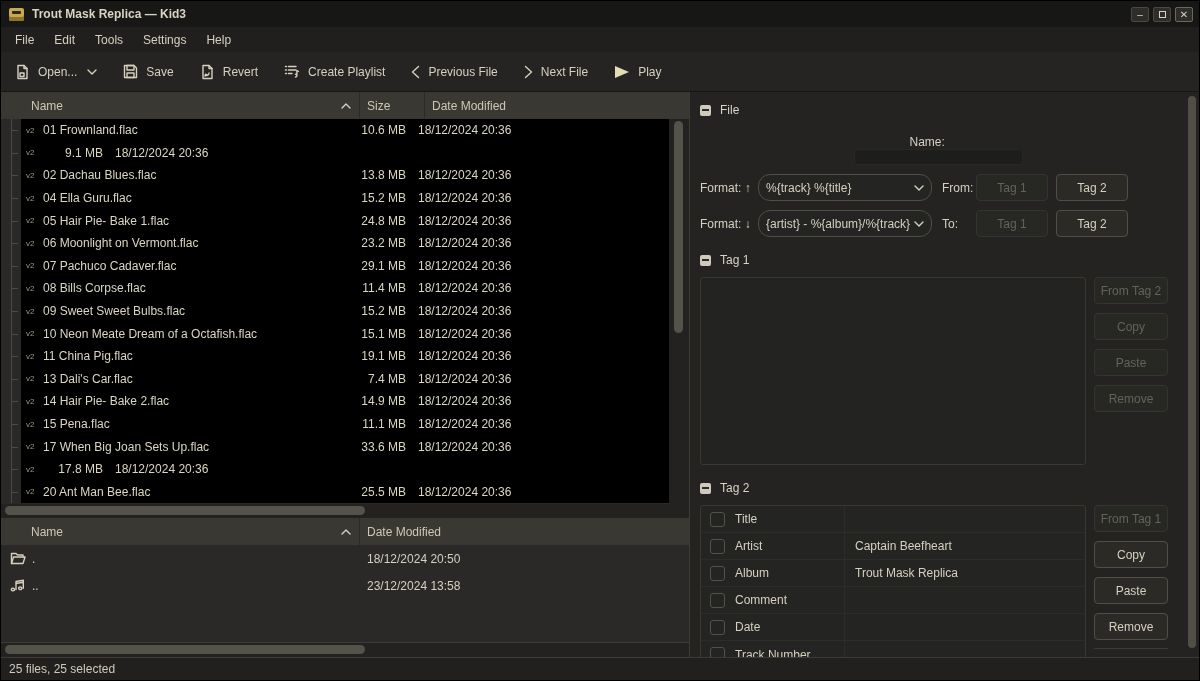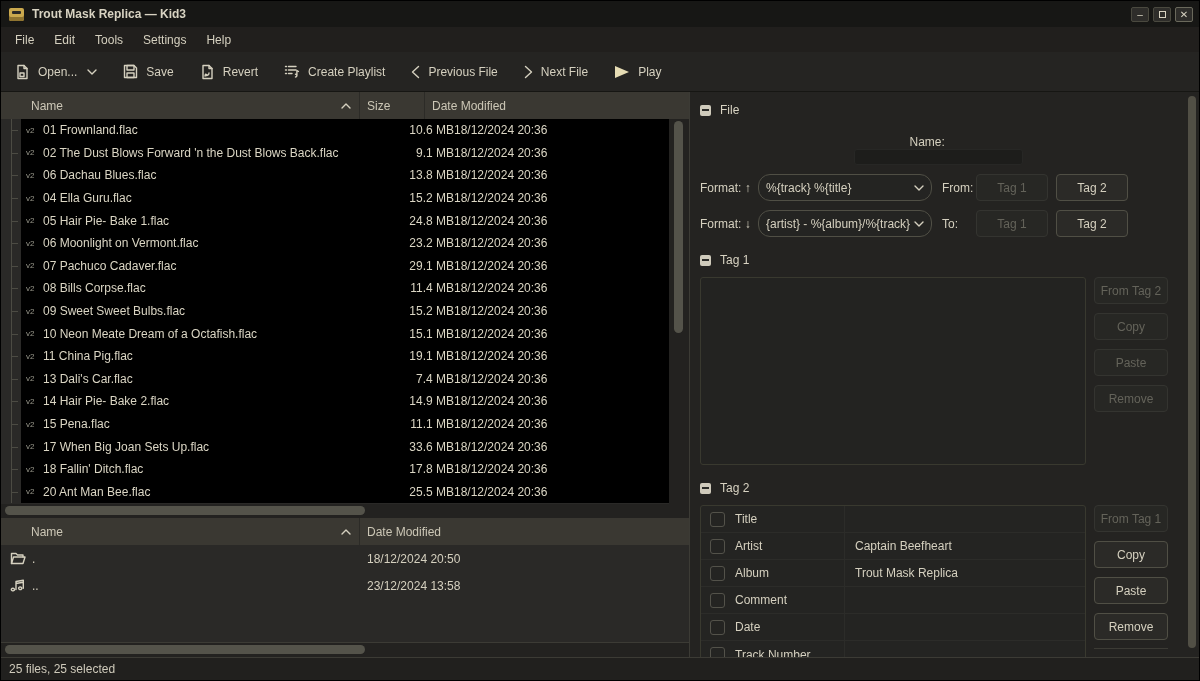--- a/index.html
+++ b/index.html
@@ -40,21 +40,21 @@
   .file-body { height:385px; display:flex; flex:none; overflow:hidden; }
   .file-rows { width:668px; flex:none; }
   .frow { height:22.6px; display:flex; align-items:stretch; }
   .tree { width:20px; flex:none; position:relative; }
   .tree::before { content:''; position:absolute; left:10px; top:0; bottom:0; border-left:1px solid #4c4b43; }
   .tree::after  { content:''; position:absolute; left:11px; top:50%; width:6px; border-top:1px solid #4c4b43; }
   .rowsel { flex:1; display:flex; align-items:center; background:#000000; }
   .badge { width:22px; flex:none; font-size:8px; color:#9a998c; padding-left:5px; }
   .fname { flex:1; color:#dbd6c4; white-space:nowrap; overflow:hidden; }
   .fsize { width:60px; flex:none; text-align:right; color:#dbd6c4; }
-  .fdate { width:215px; flex:none; padding-left:0; color:#dbd6c4; }
+  .fdate { width:263px; flex:none; padding-left:12px; color:#dbd6c4; }
 
   .vscroll { flex:1; position:relative; background:#232220; }
   .vthumb { position:absolute; left:5px; top:2px; width:9px; height:212px; background:#54534a; border-radius:5px; }
 
   .hscroll { height:14px; flex:none; background:#232220; position:relative; }
   .hthumb { position:absolute; top:2px; left:4px; width:360px; height:9px; background:#54534a; border-radius:5px; }
 
   .dir-panel { flex:1; display:flex; flex-direction:column; background:#2a2927; border-bottom:1px solid #3c3b35; }
   .drow { height:27px; display:flex; align-items:center; }
   .dicon { width:18px; margin-left:9px; margin-right:4px; flex:none; display:flex; align-items:center; }
@@ -215,31 +215,30 @@
       <span class="fname">01 Frownland.flac</span>
       <span class="fsize">10.6 MB</span>
       <span class="fdate">18/12/2024 20:36</span>
     </span>
   </div>
 
   <div class="frow">
     <span class="tree"></span>
     <span class="rowsel">
       <span class="badge">v2</span>
-      <span class="fname">02 The Dust Blows Forward 'n the Dust Blows Back.flac</span>
       <span class="fsize">9.1 MB</span>
       <span class="fdate">18/12/2024 20:36</span>
     </span>
   </div>
 
   <div class="frow">
     <span class="tree"></span>
     <span class="rowsel">
       <span class="badge">v2</span>
-      <span class="fname">06 Dachau Blues.flac</span>
+      <span class="fname">02 Dachau Blues.flac</span>
       <span class="fsize">13.8 MB</span>
       <span class="fdate">18/12/2024 20:36</span>
     </span>
   </div>
 
   <div class="frow">
     <span class="tree"></span>
     <span class="rowsel">
       <span class="badge">v2</span>
       <span class="fname">04 Ella Guru.flac</span>
@@ -355,21 +354,20 @@
       <span class="fname">17 When Big Joan Sets Up.flac</span>
       <span class="fsize">33.6 MB</span>
       <span class="fdate">18/12/2024 20:36</span>
     </span>
   </div>
 
   <div class="frow">
     <span class="tree"></span>
     <span class="rowsel">
       <span class="badge">v2</span>
-      <span class="fname">18 Fallin' Ditch.flac</span>
       <span class="fsize">17.8 MB</span>
       <span class="fdate">18/12/2024 20:36</span>
     </span>
   </div>
 
   <div class="frow">
     <span class="tree"></span>
     <span class="rowsel">
       <span class="badge">v2</span>
       <span class="fname">20 Ant Man Bee.flac</span>

